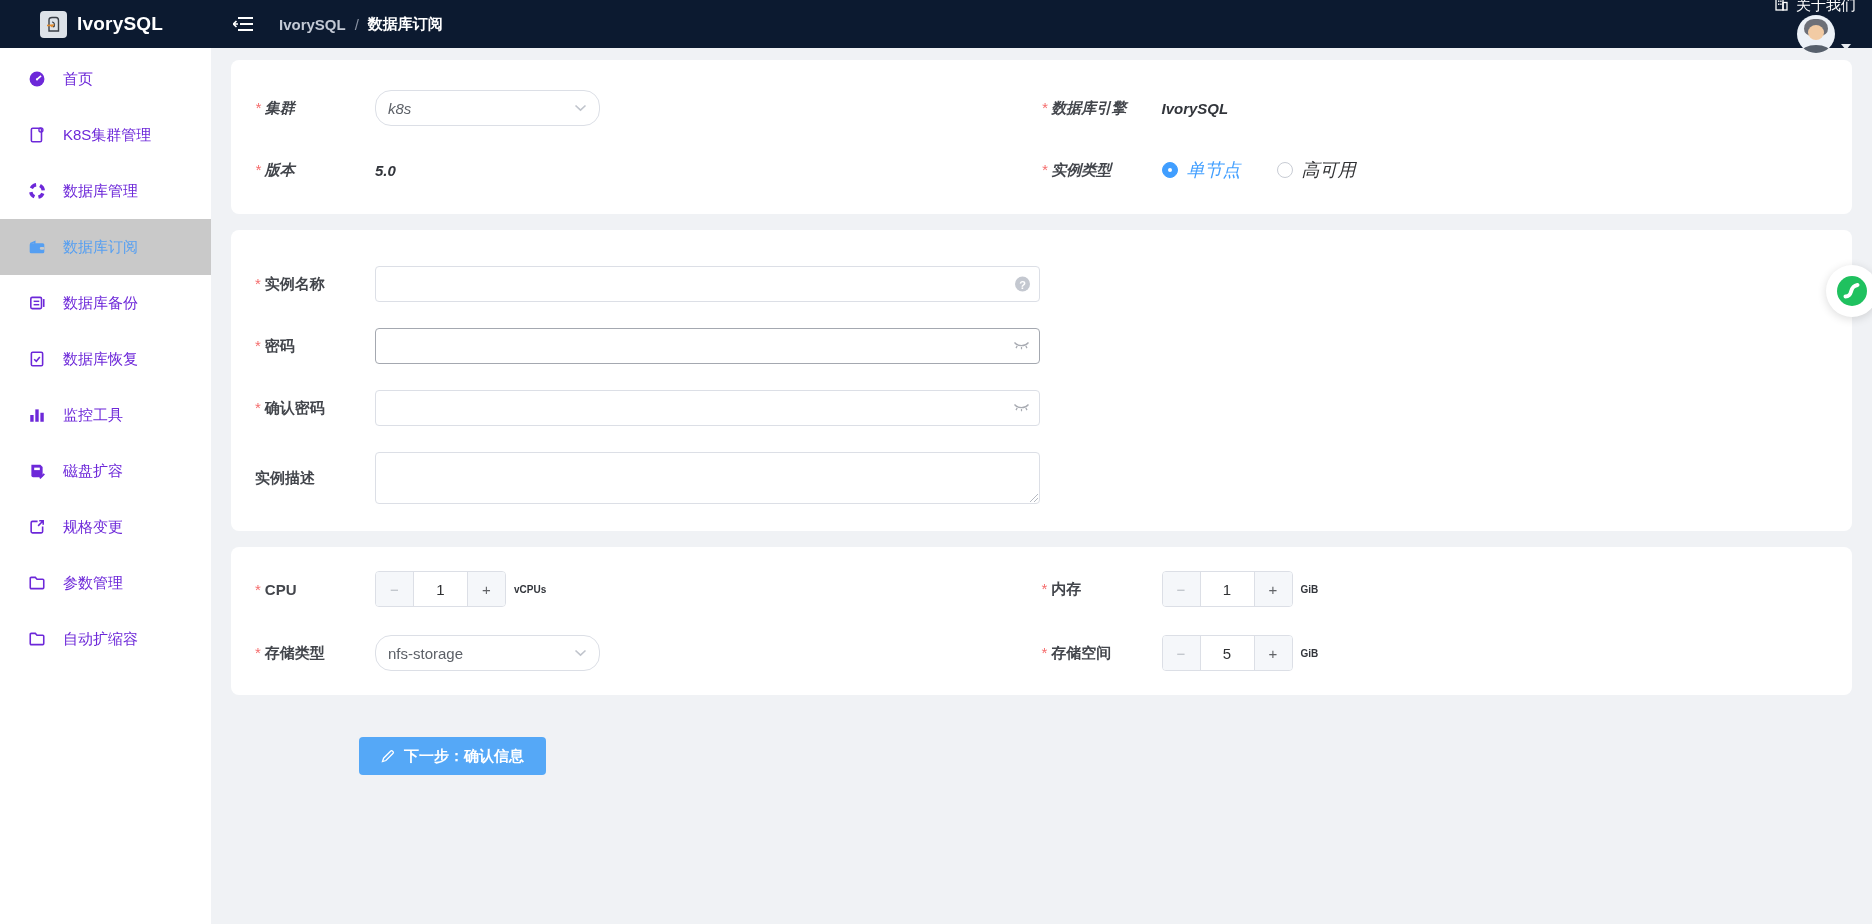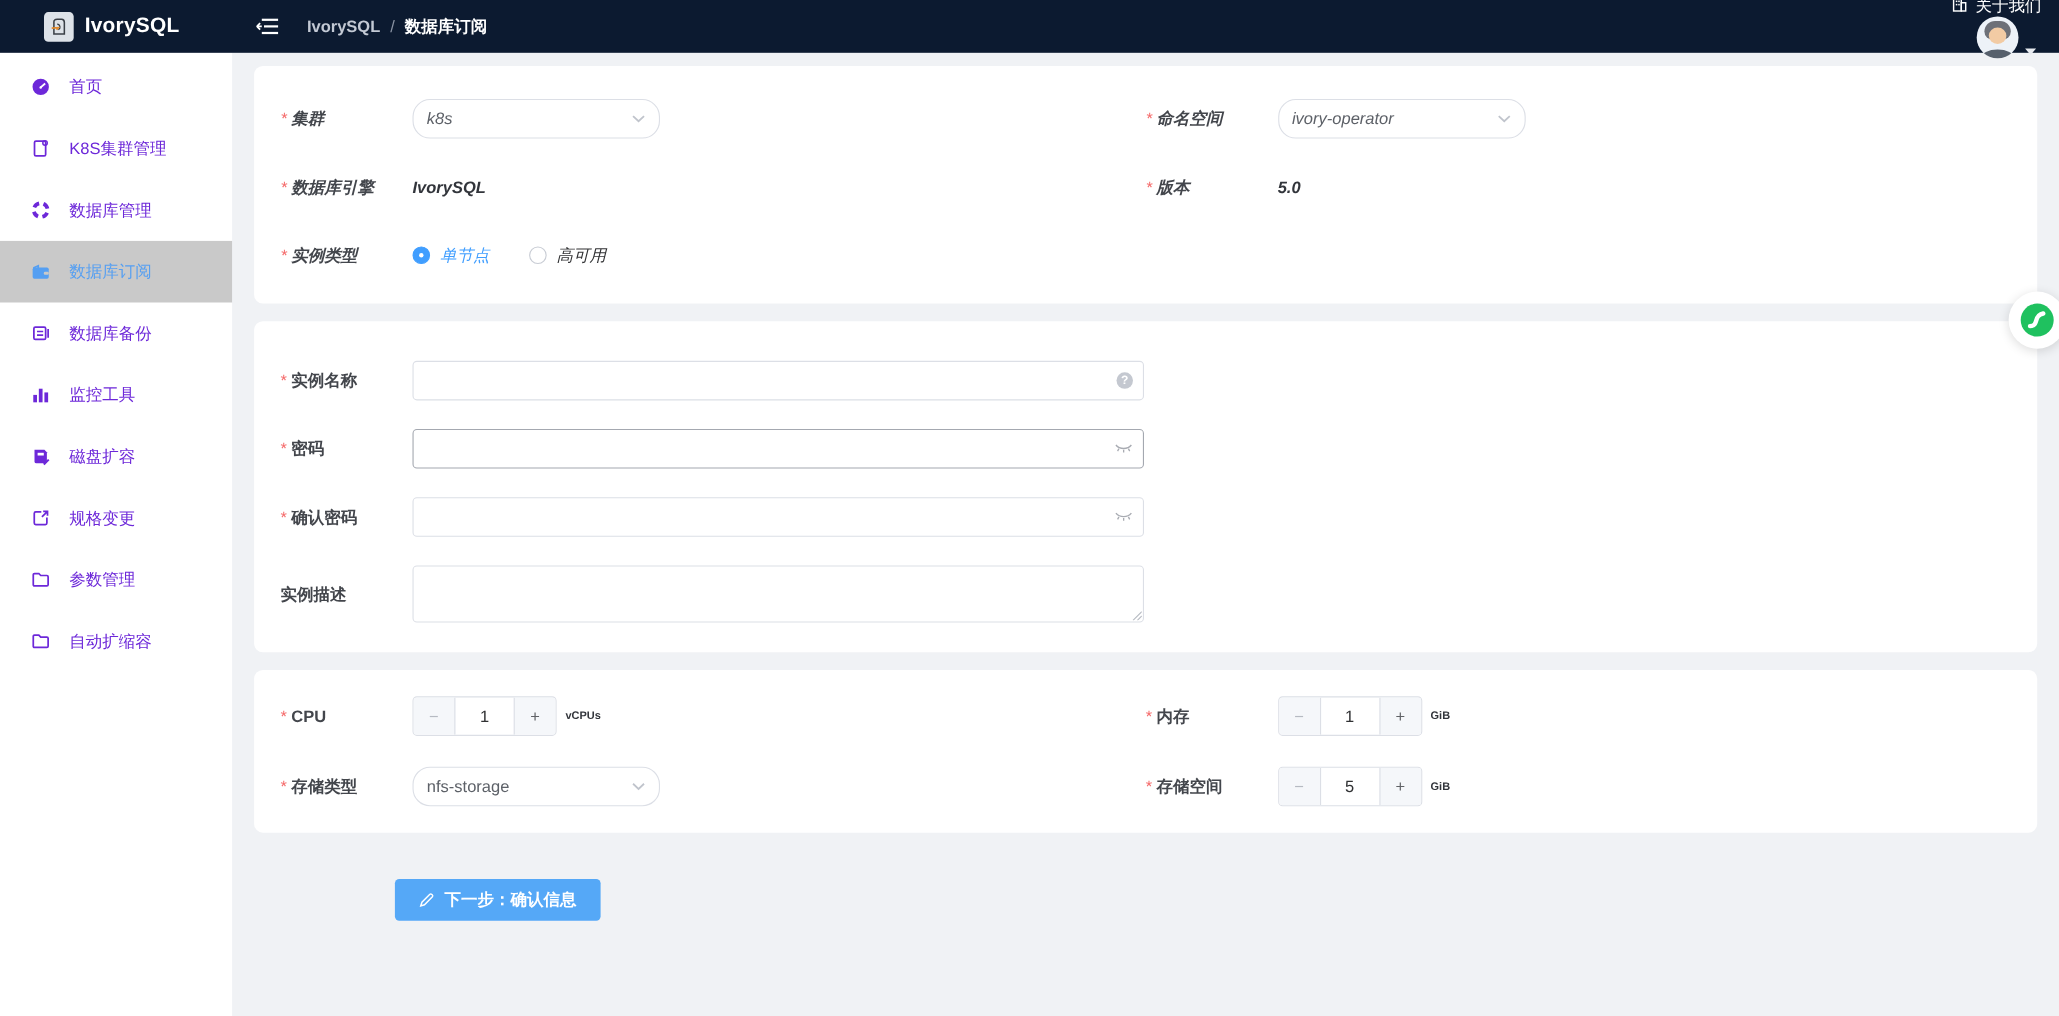--- a/index.html
+++ b/index.html
@@ -58,21 +58,21 @@
 
   .select-box { width:225px; height:36px; border:1px solid #dcdfe6; border-radius:16px; background:#fff;
     display:flex; align-items:center; justify-content:space-between; padding:12px 12px; cursor:pointer; }
   .select-value { font-size:15px; color:#5d6168; }
 
   .radio-group { display:flex; align-items:center; gap:36px; }
   .radio-item { display:flex; align-items:center; gap:9px; cursor:pointer; }
   .radio-circle { width:16px; height:16px; border-radius:50%; border:1px solid #c8ccd4; background:#fff; position:relative; }
   .radio-item.checked .radio-circle { background:#409eff; border-color:#409eff; }
   .radio-item.checked .radio-circle::after { content:""; position:absolute; top:5px; left:5px; width:4px; height:4px; border-radius:50%; background:#fff; }
-  .radio-label { font-size:15px; color:#303133; }
+  .radio-label { font-size:18px; color:#303133; }
   .radio-item.checked .radio-label { color:#409eff; }
 
   .input-wrap { position:relative; width:665px; height:36px; }
   .input-wrap input { width:100%; height:100%; border:1px solid #dcdfe6; border-radius:4px; padding:0 34px 0 12px;
     font-size:15px; color:#303133; outline:none; font-family:inherit; background:#fff; }
   .input-wrap.darker input { border-color:#a4a8b0; }
   .suffix { position:absolute; right:10px; top:50%; transform:translateY(-50%); display:flex; align-items:center; }
   .q-badge { width:15px; height:15px; border-radius:50%; background:#c4c8d0; color:#fff; font-size:11px;
     display:flex; align-items:center; justify-content:center; font-weight:bold; }
 
@@ -194,20 +194,29 @@
           <line x1="5" y1="6.5" x2="10" y2="6.5" stroke="currentColor" stroke-width="1.3"></line>
           <line x1="5" y1="9.5" x2="10" y2="9.5" stroke="currentColor" stroke-width="1.3"></line>
           <line x1="14" y1="4.5" x2="14" y2="11.5" stroke="currentColor" stroke-width="1.4"></line>
         </svg>
     </span>
     <span class="s-label">数据库备份</span>
   </div>
   <div class="side-item">
     <span class="s-icon">
       <svg width="18" height="18" viewBox="0 0 16 16">
+          <rect x="3" y="2" width="10" height="12" rx="1.2" fill="none" stroke="currentColor" stroke-width="1.4"></rect>
+          <path d="M5.5 8.2 L7.4 10 L10.5 6.2" fill="none" stroke="currentColor" stroke-width="1.4"></path>
+        </svg>
+    </span>
+    <span class="s-label">数据库恢复</span>
+  </div>
+  <div class="side-item">
+    <span class="s-icon">
+      <svg width="18" height="18" viewBox="0 0 16 16">
           <rect x="2" y="8" width="3" height="6" fill="currentColor"></rect>
           <rect x="6.5" y="3" width="3" height="11" fill="currentColor"></rect>
           <rect x="11" y="6" width="3" height="8" fill="currentColor"></rect>
         </svg>
     </span>
     <span class="s-label">监控工具</span>
   </div>
   <div class="side-item">
     <span class="s-icon">
       <svg width="18" height="18" viewBox="0 0 16 16">
@@ -247,29 +256,20 @@
 
 <div class="main">
 
   
   <div class="card card-basic">
     <div class="grid2">
       <div class="form-row">
         <span class="form-label"><span class="star">*</span><span>集群</span></span>
         <div class="select-box">
           <span class="select-value">k8s</span>
-          <svg width="13" height="8" viewBox="0 0 13 8">
-              <polyline points="1.5,1.5 6.5,6.2 11.5,1.5" fill="none" stroke="#c0c4cc" stroke-width="1.6"></polyline>
-            </svg>
-        </div>
-      </div>
-      <div class="form-row">
-        <span class="form-label"><span class="star">*</span><span>命名空间</span></span>
-        <div class="select-box">
-          <span class="select-value">ivory-operator</span>
           <svg width="13" height="8" viewBox="0 0 13 8">
               <polyline points="1.5,1.5 6.5,6.2 11.5,1.5" fill="none" stroke="#c0c4cc" stroke-width="1.6"></polyline>
             </svg>
         </div>
       </div>
       <div class="form-row">
         <span class="form-label"><span class="star">*</span><span>数据库引擎</span></span>
         <span class="value-text">IvorySQL</span>
       </div>
       <div class="form-row">

